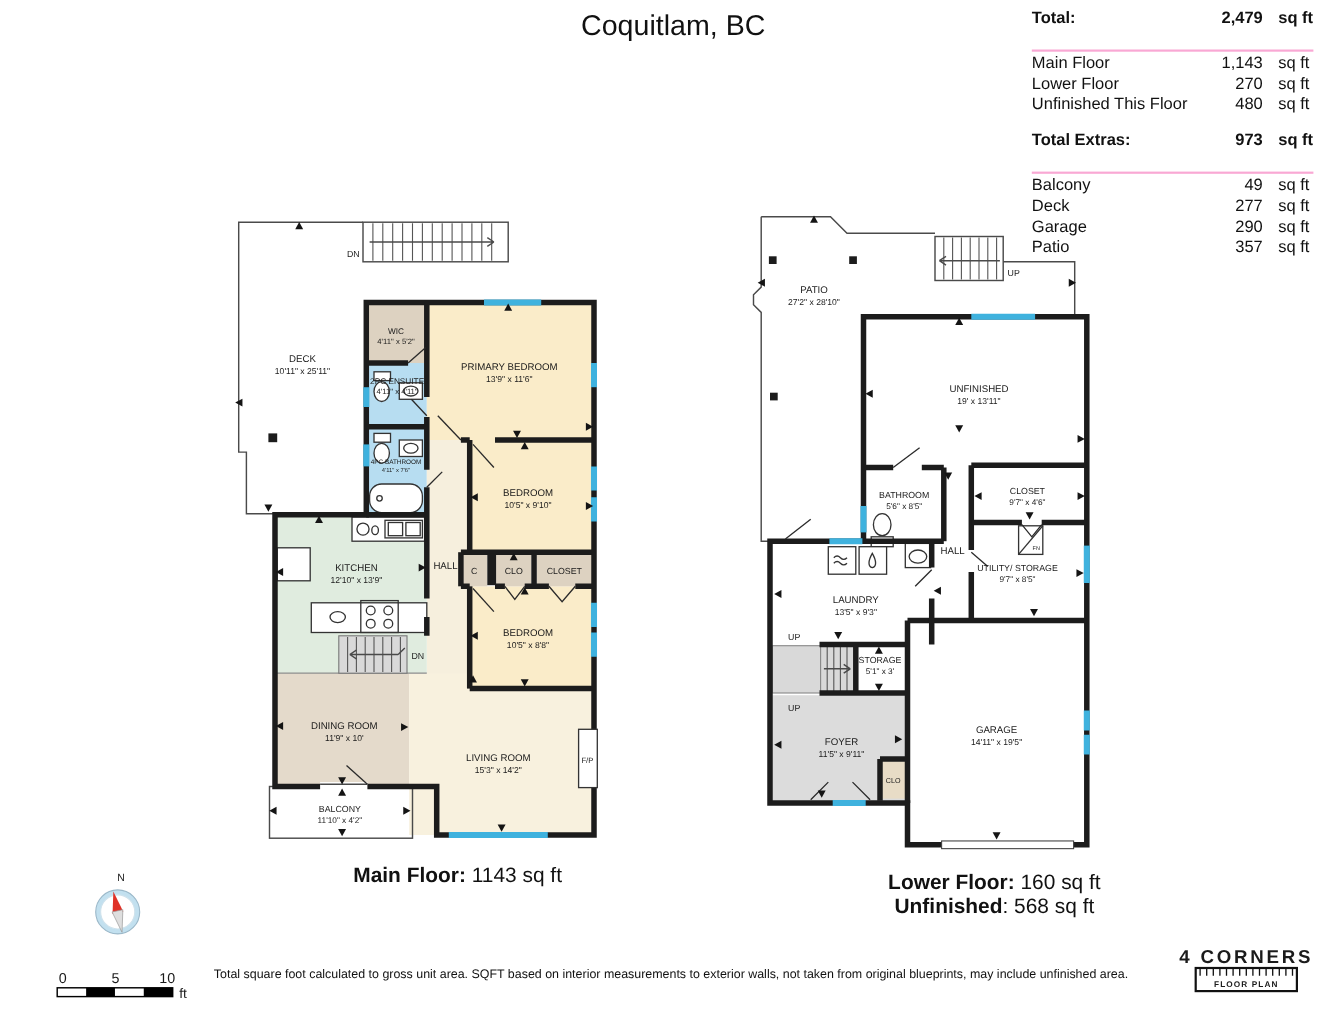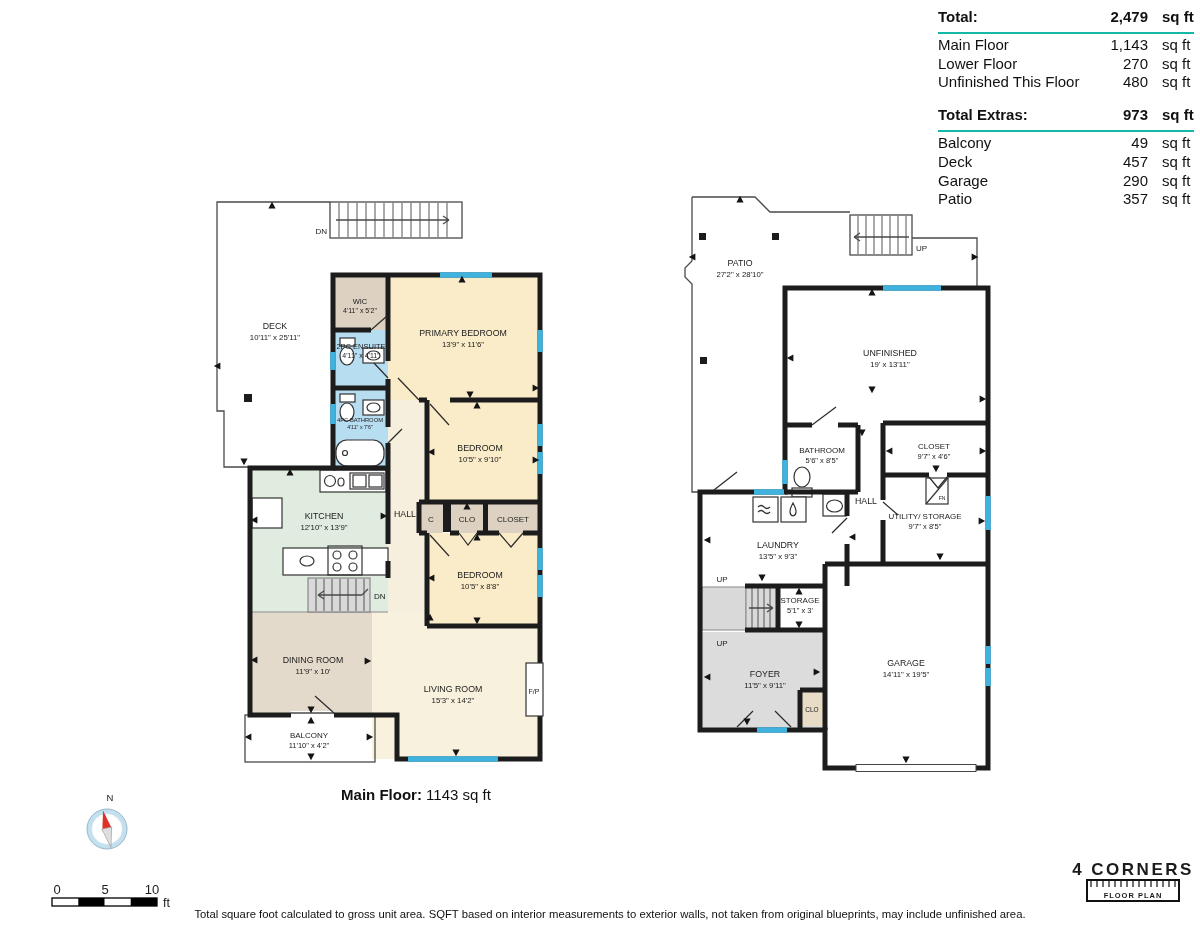--- a/index.html
+++ b/index.html
@@ -5,21 +5,21 @@
   html,body{margin:0;padding:0;background:#fff;}
   body{width:1200px;height:927px;position:relative;font-family:"Liberation Sans",sans-serif;color:#111;}
   .page{position:absolute;inset:0;background:#fff;overflow:hidden;}
 
   .title{position:absolute;left:352px;top:8px;width:520px;text-align:center;}
   .title-address{font-size:30px;font-weight:bold;line-height:34px;}
   .title-city{font-size:26px;line-height:30px;}
 
   .area-table{position:absolute;left:938px;top:8px;width:256px;font-size:15px;}
   .at-row{display:grid;grid-template-columns:1fr 52px 40px;column-gap:6px;line-height:18.8px;}
-  .at-head{font-weight:bold;border-bottom:2px solid #14b8a6;padding-bottom:5px;margin-bottom:2px;}
+  .at-head{font-weight:bold;border-bottom:2px solid #f9a8d4;padding-bottom:18px;margin-bottom:2px;}
   .at-val{text-align:right;}
   .at-unit{padding-left:8px;}
   .at-gap{height:14px;}
 
   .plan-svg{position:absolute;left:0;top:0;}
   svg text{font-family:"Liberation Sans",sans-serif;}
   .t{fill:#1b1b1b;text-anchor:middle;}
   .rn{font-size:8.8px;}
   .rd{font-size:7.8px;}
   .s8{font-size:8px;}
@@ -34,33 +34,34 @@
   .wall{stroke:#1c1c1c;stroke-width:5;fill:none;}
   .wallf{fill:#1c1c1c;stroke:none;}
   .win{stroke:#3fb2de;stroke-width:5.5;fill:none;}
   .thin{stroke:#4a4a4a;stroke-width:1.3;fill:none;}
   .thin2{stroke:#8d8d8d;stroke-width:1.1;fill:none;}
   .door{stroke:#2a2a2a;stroke-width:1.2;fill:none;}
   .fix{stroke:#333;stroke-width:1.2;fill:#fff;}
   .fixn{stroke:#333;stroke-width:1.2;fill:none;}
   .tread{stroke:#555;stroke-width:1;fill:none;}
 
-  .caption{font-size:15px;}
+  .caption{font-size:19px;}
   .caption .b{font-weight:bold;}
   .caption-main{position:absolute;left:266px;top:786px;width:300px;text-align:center;}
   .caption-lower{position:absolute;left:754px;top:792px;width:300px;text-align:center;line-height:22px;}
 
-  .disclaimer{position:absolute;left:140px;top:878px;width:940px;text-align:center;font-size:11.3px;line-height:16.5px;color:#111;margin-top:28px;}
+  .disclaimer{position:absolute;left:140px;top:878px;width:940px;text-align:center;font-size:11.3px;line-height:16.5px;color:#111;}
 </style>
 </head>
 <body>
 
 <div class="page">
 
   <div class="title">
+    <div class="title-city">Coquitlam, BC</div>
   </div>
 
   <div class="area-table">
     <div class="at-row at-head">
       <span class="at-label">Total:</span>
       <span class="at-val">2,479</span>
       <span class="at-unit">sq ft</span>
     </div>
     <div class="at-row">
       <span class="at-label">Main Floor</span>
@@ -83,21 +84,21 @@
       <span class="at-val">973</span>
       <span class="at-unit">sq ft</span>
     </div>
     <div class="at-row">
       <span class="at-label">Balcony</span>
       <span class="at-val">49</span>
       <span class="at-unit">sq ft</span>
     </div>
     <div class="at-row">
       <span class="at-label">Deck</span>
-      <span class="at-val">457</span>
+      <span class="at-val">277</span>
       <span class="at-unit">sq ft</span>
     </div>
     <div class="at-row">
       <span class="at-label">Garage</span>
       <span class="at-val">290</span>
       <span class="at-unit">sq ft</span>
     </div>
     <div class="at-row">
       <span class="at-label">Patio</span>
       <span class="at-val">357</span>
@@ -444,18 +445,22 @@
       <text class="t" x="1133" y="875" font-size="17" font-weight="bold" letter-spacing="2.5">4 CORNERS</text>
       <rect x="1087" y="880" width="92" height="21" fill="none" stroke="#111" stroke-width="2"></rect>
       <path stroke="#111" stroke-width="1.2" fill="none" d="M1091,881 V887 M1097,881 V887 M1103,881 V887 M1109,881 V887 M1115,881 V887 M1121,881 V887 M1127,881 V887 M1133,881 V887 M1139,881 V887 M1145,881 V887 M1151,881 V887 M1157,881 V887 M1163,881 V887 M1169,881 V887 M1175,881 V887"></path>
       <text class="t" x="1133" y="897.5" font-size="7.5" font-weight="bold" letter-spacing="1">FLOOR PLAN</text>
     </g>
   </svg>
 
   <div class="caption caption-main">
     <span class="b">Main Floor:</span><span> 1143 sq ft</span>
   </div>
+  <div class="caption caption-lower">
+    <div><span class="b">Lower Floor:</span><span> 160 sq ft</span></div>
+    <div><span class="b">Unfinished</span><span>: 568 sq ft</span></div>
+  </div>
 
   <div class="disclaimer">
     <div>Total square foot calculated to gross unit area. SQFT based on interior measurements to exterior walls, not taken from original blueprints, may include unfinished area.</div>
   </div>
 
 </div>
 
 </body></html>

